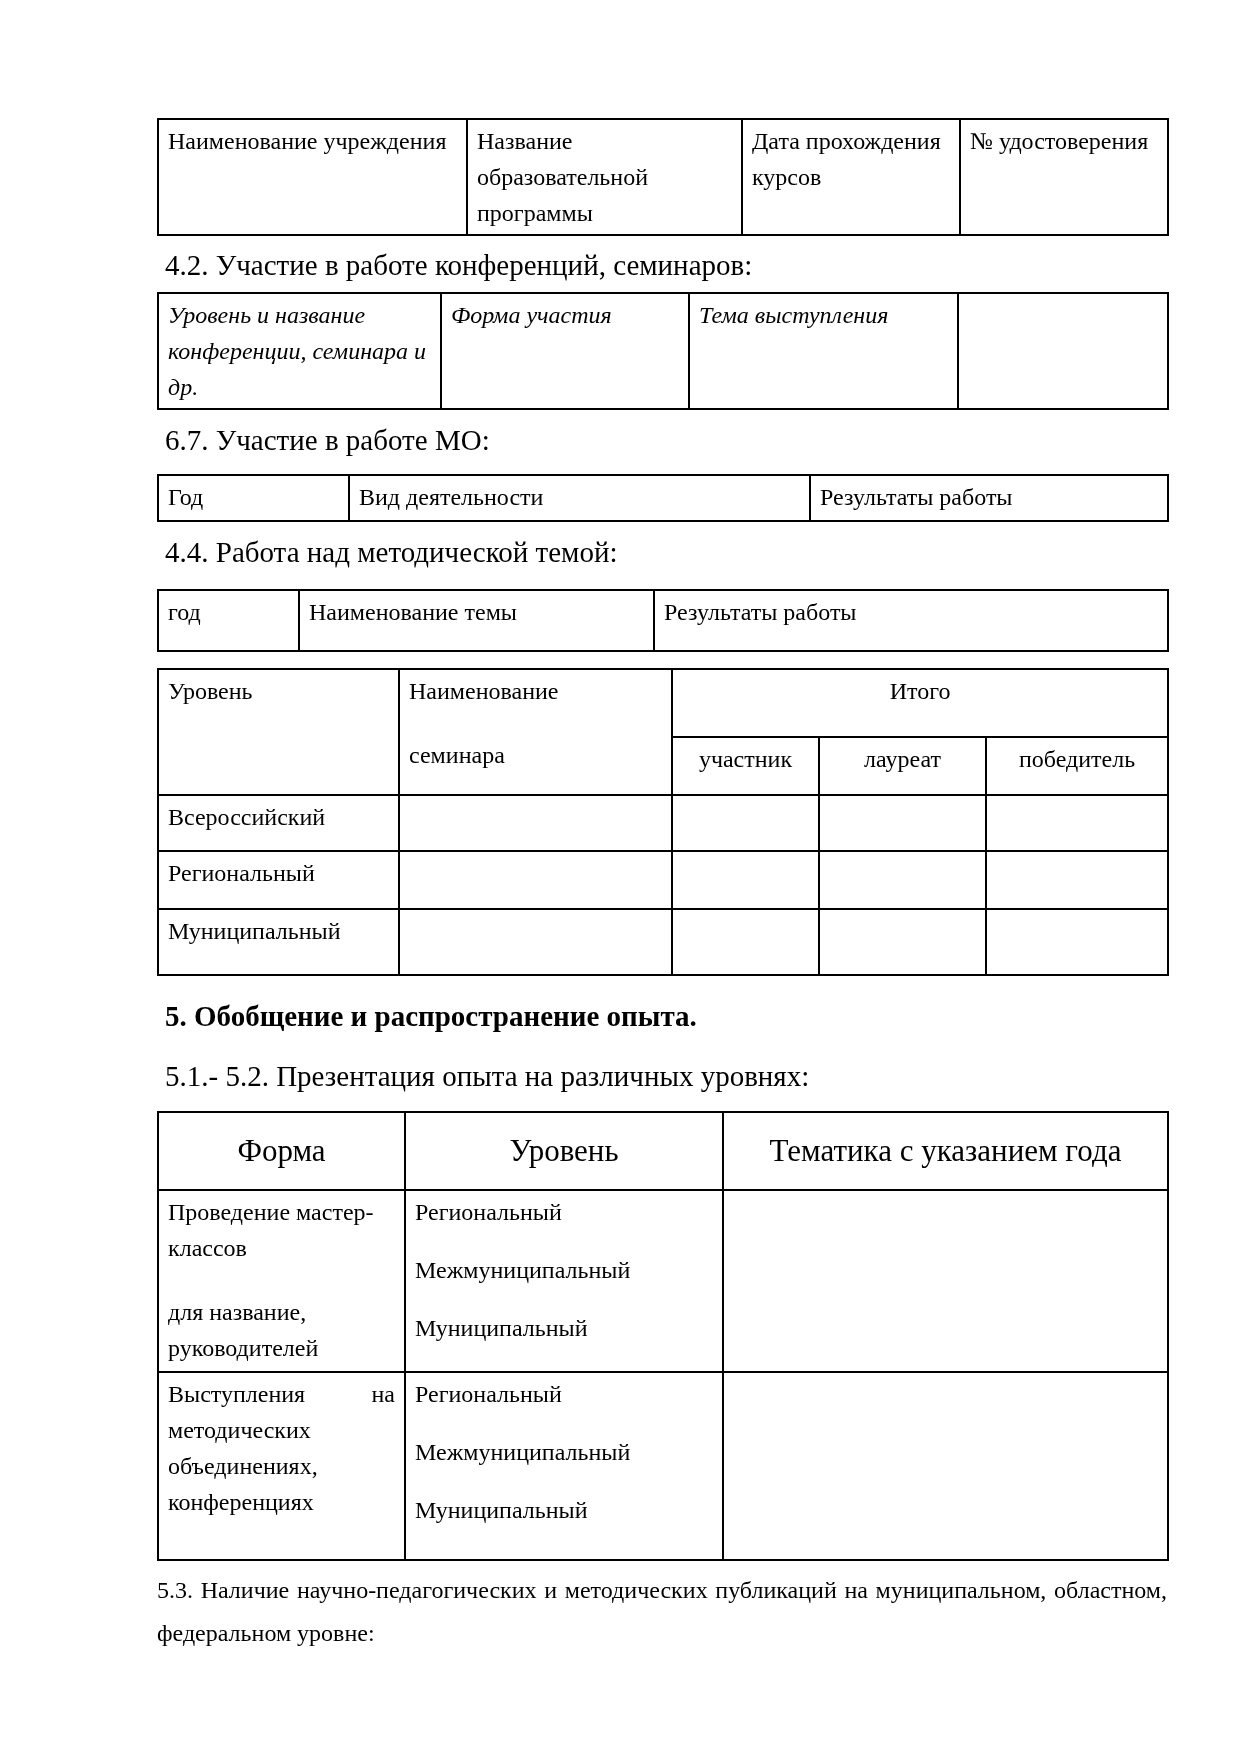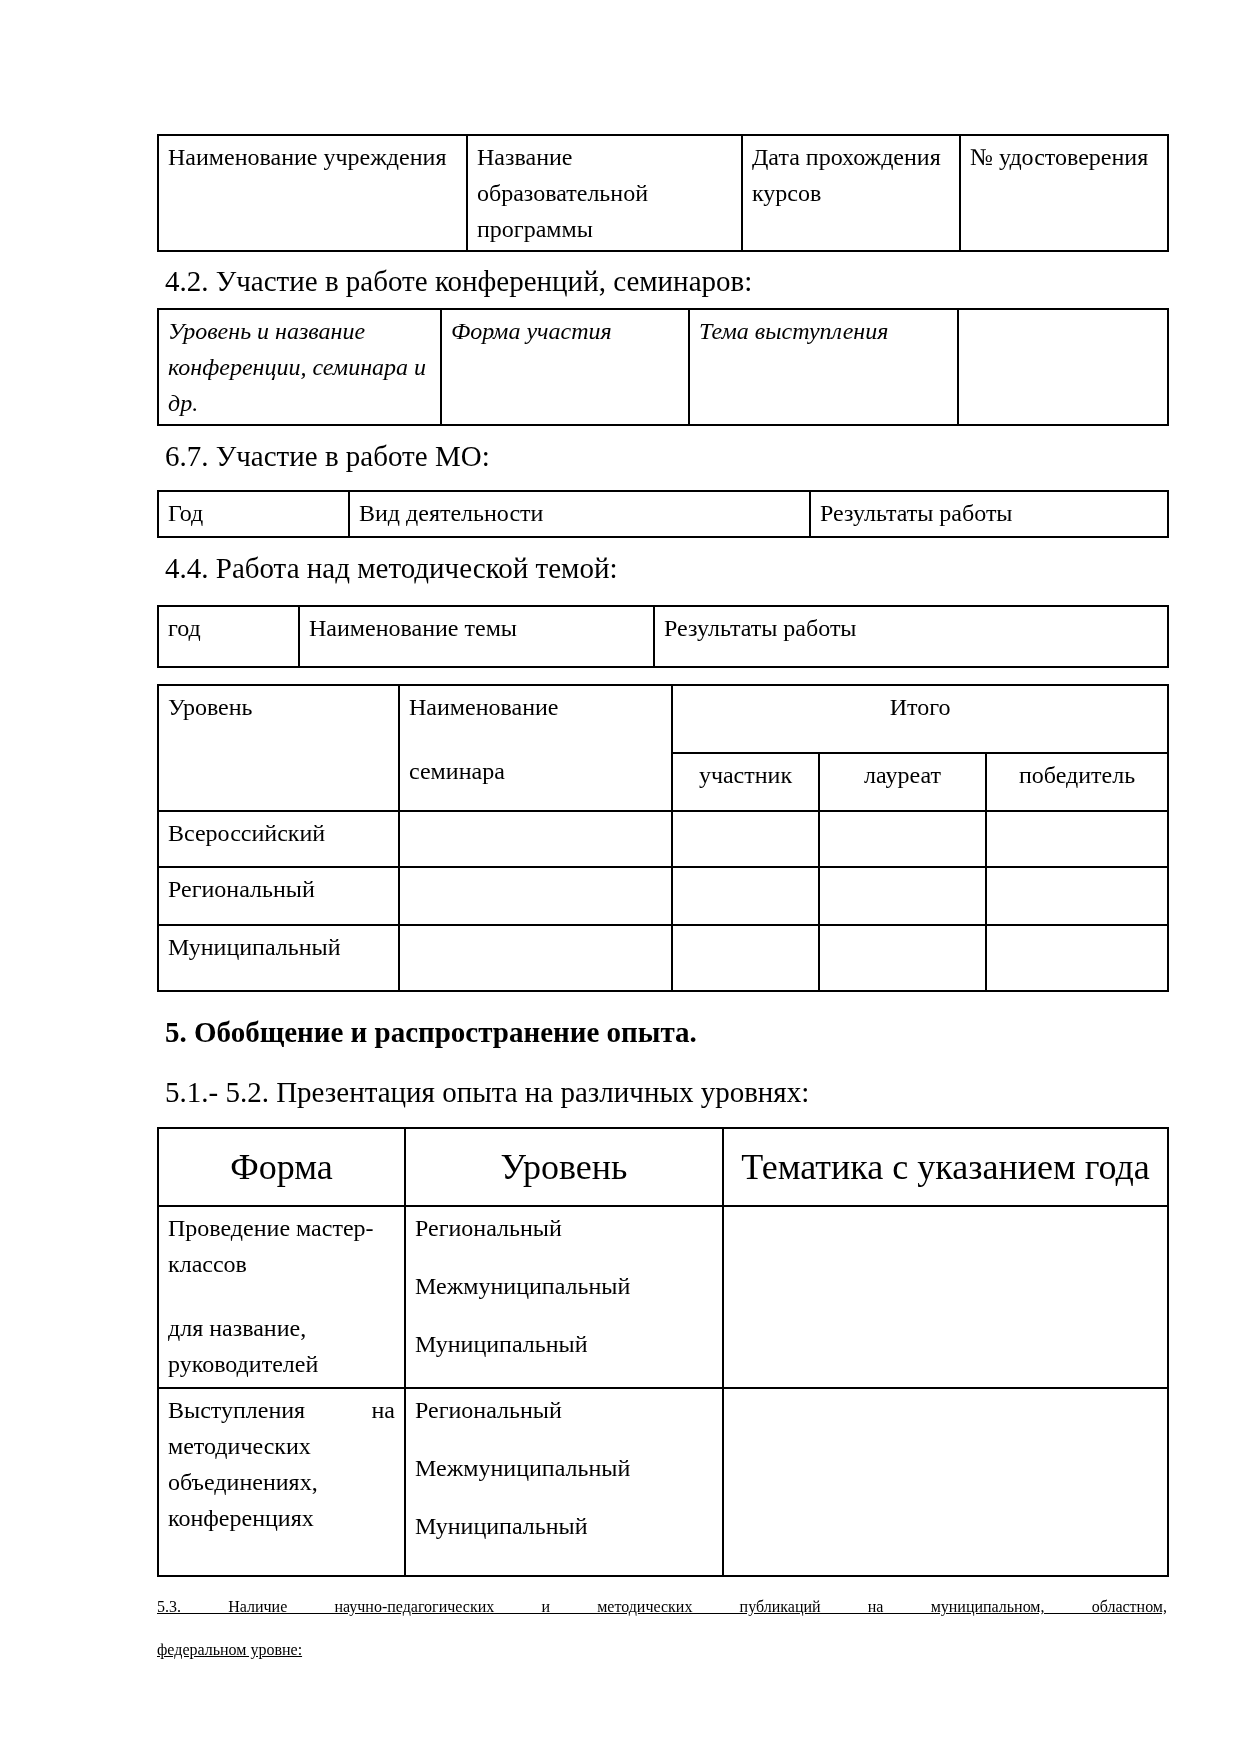--- a/index.html
+++ b/index.html
@@ -10,21 +10,21 @@
   body {
     width: 1240px;
     height: 1754px;
     font-family: "Liberation Serif", "DejaVu Serif", serif;
     color: #000000;
     position: relative;
   }
   .content {
     position: absolute;
     left: 157px;
-    top: 16px;
+    top: 0;
     width: 1010px;
   }
   table {
     border-collapse: collapse;
     table-layout: fixed;
     width: 1010px;
   }
   td {
     border: 2px solid #000000;
     vertical-align: top;
@@ -71,38 +71,37 @@
   .tbl-e .row-h2 td { height: 50px; }
   .tbl-e .row-b1 td { height: 48px; }
   .tbl-e .row-b2 td { height: 50px; }
   .tbl-e .row-b3 td { height: 58px; }
   .tbl-e td.center, .tbl-f td.center { text-align: center; }
   .gap-line { margin-top: 28px; }
 
   
   .tbl-f .row-head td {
     height: 70px;
-    font-size: 36px;
+    font-size: 31px;
     vertical-align: middle;
     text-align: center;
   }
   .tbl-f .row-1 td { height: 162px; }
   .tbl-f .row-2 td { height: 180px; }
   .levels div { margin-bottom: 22px; }
   .par2 { margin-top: 28px; }
   .jline {
     display: flex;
     justify-content: space-between;
   }
 
   
   .p53 div {
-    font-size: 16px;
+    font-size: 24px;
     line-height: 43px;
-    text-decoration: underline;
   }
   .p53 .l1 {
     text-align: justify;
     text-align-last: justify;
   }
 </style>
 </head>
 <body>
 
 <div class="content">

